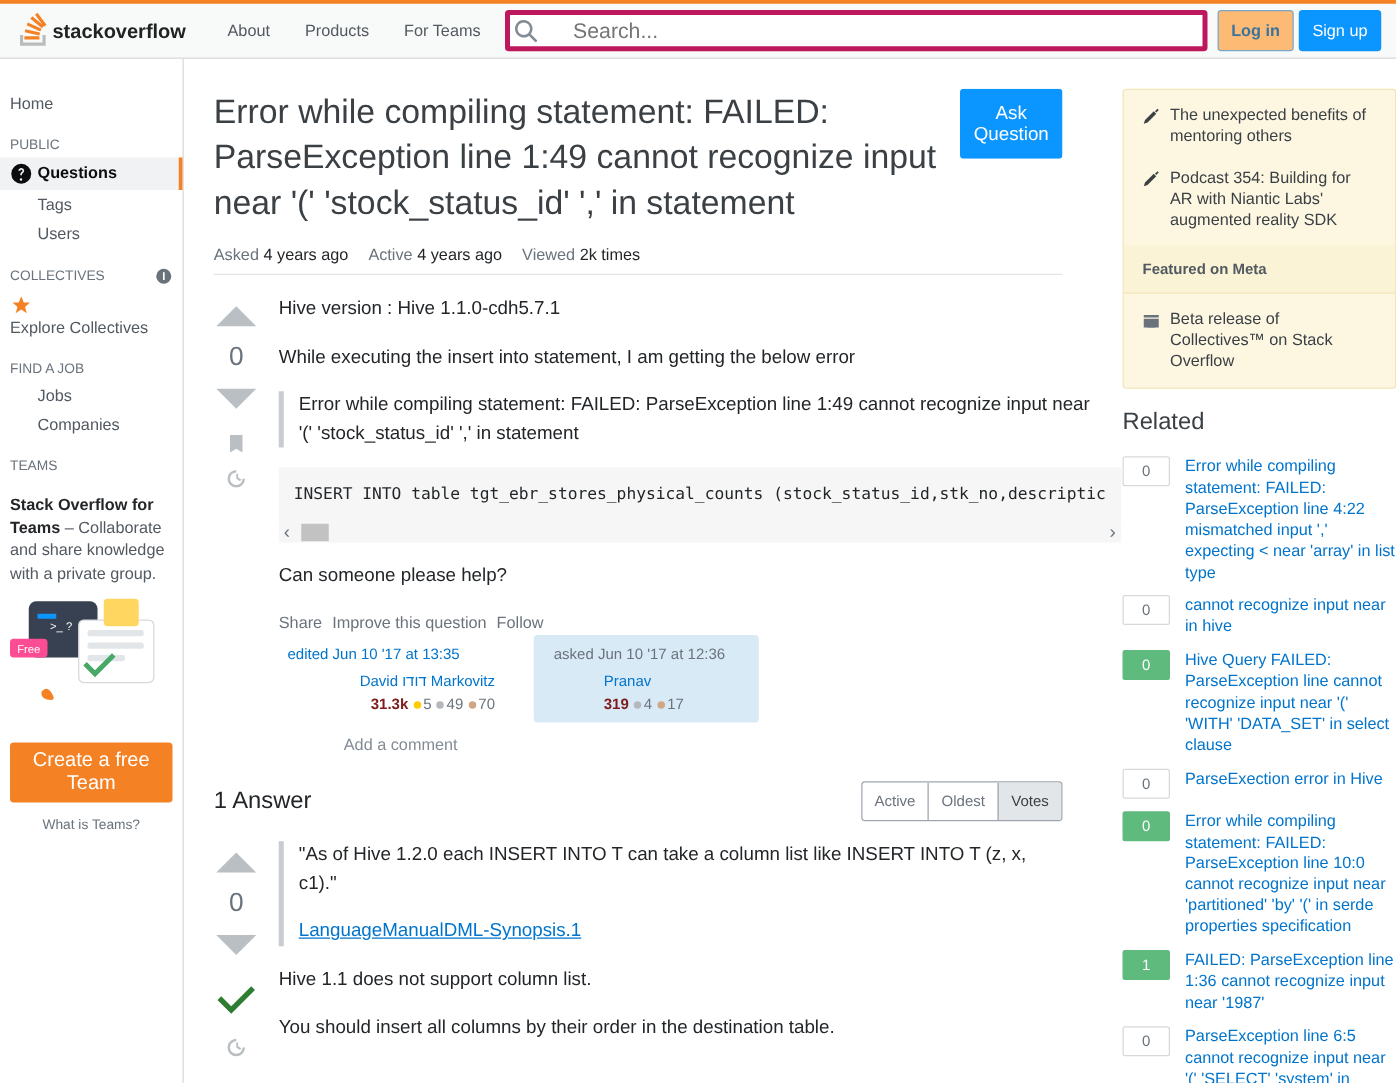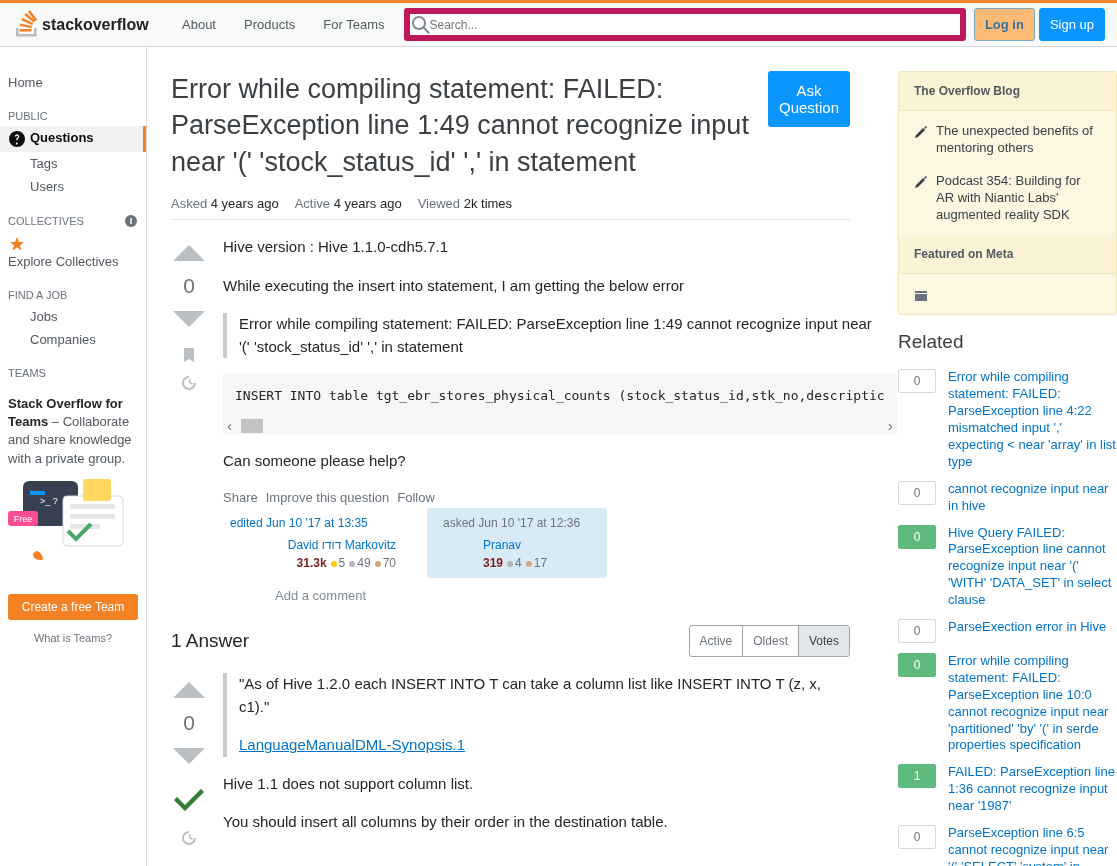--- a/index.html
+++ b/index.html
@@ -6,40 +6,40 @@
 body { font-family: -apple-system, BlinkMacSystemFont, "Segoe UI", Arial, sans-serif; font-size: 13px; color: #232629; background: #fff; }
 a { color: #0074cc; text-decoration: none; }
 
 .header { display: flex; align-items: center; height: 47px; border-top: 3px solid #f48225; border-bottom: 1px solid #d6d9dc; background: #f8f9f9; padding: 0 12px; }
 .logo { display: flex; align-items: center; margin-right: 8px; }
 .logo svg { width: 150px; height: 30px; }
 .nav-links { display: flex; gap: 4px; }
 .nav-links a { color: #525960; padding: 6px 12px; font-size: 13px; }
 .search-wrap { flex: 1; margin: 0 8px; position: relative; }
 .search-wrap svg { position: absolute; left: 8px; top: 50%; transform: translateY(-50%); }
-.search-wrap input { width: 100%; height: 33px; border: 6px solid #be185d; border-radius: 3px; padding: 7px 9px 7px 19px; font-size: 12px; background: #fff; }
+.search-wrap input { width: 100%; height: 33px; border: 4px solid #be185d; border-radius: 3px; padding: 7px 9px 7px 50px; font-size: 17px; background: #fff; }
 .auth-btns { display: flex; gap: 4px; }
 .btn { padding: 8px 10px; border-radius: 3px; font-size: 13px; border: 1px solid transparent; cursor: pointer; }
 .btn-login { background: #fdba74; color: #39739d; border-color: #7aa7c7; font-weight: bold; }
 .btn-signup { background: #0a95ff; color: #fff; border-color: #0a95ff; }
 .btn-ask { background: #0a95ff; color: #fff; padding: 10px; font-size: 15px; }
 
 .container { display: flex; }
 .sidebar { width: 164px; border-right: 1px solid #d6d9dc; padding-top: 24px; font-size: 13px; }
 .sidebar ul { list-style: none; }
 .sidebar li { padding: 4px 8px 4px 8px; }
 .sidebar a { color: #525960; display: block; }
 .sidebar .home { padding: 4px 4px 4px 8px; }
 .sidebar .section-title { font-size: 11px; color: #6a737c; padding: 16px 8px 4px 8px; text-transform: uppercase; display: flex; justify-content: space-between; align-items: center; }
 .sidebar .active { background: #f1f2f3; border-right: 3px solid #f48224; font-weight: bold; color: #0c0d0e; padding-left: 8px; }
 .sidebar .indent { padding-left: 30px; }
 .sidebar .teams-box { margin: 8px; padding: 4px 0; font-size: 13px; color: #525960; line-height: 1.4; }
 .sidebar .teams-box strong { color: #232629; }
 .sidebar .teams-img { width: 130px; height: 90px; margin: 8px auto; position: relative; }
-.sidebar .create-team { background: #f48225; color: #fff; padding: 6px 6px; border-radius: 3px; font-size: 12px; text-align: center; margin: 8px; border: none; width: calc(100% - 16px); cursor: pointer; }
+.sidebar .create-team { background: #f48225; color: #fff; padding: 6px 6px; border-radius: 3px; font-size: 16px; text-align: center; margin: 8px; border: none; width: calc(100% - 16px); cursor: pointer; }
 .sidebar .what-teams { display: block; text-align: center; font-size: 11px; color: #6a737c; margin: 4px 0; }
 
 .main { flex: 1; padding: 24px; max-width: 727px; }
 .q-header { display: flex; justify-content: space-between; align-items: flex-start; margin-bottom: 8px; }
 .q-title { font-size: 27px; font-weight: 400; color: #3b4045; line-height: 1.35; margin-bottom: 8px; }
 .q-meta { display: flex; gap: 16px; font-size: 13px; color: #6a737c; border-bottom: 1px solid #e3e6e8; padding-bottom: 8px; margin-bottom: 16px; }
 .q-meta span.val { color: #232629; }
 
 .post-row { display: flex; gap: 16px; margin-bottom: 16px; }
 .vote-col { width: 36px; display: flex; flex-direction: column; align-items: center; gap: 2px; color: #babfc4; }
@@ -281,21 +281,20 @@
         </blockquote>
         <p>Hive 1.1 does not support column list.</p>
         <p>You should insert all columns by their order in the destination table.</p>
 
       </div>
     </div>
   </div>
 
   <div class="right-col">
     <div class="widget-yellow">
-      <div class="wh">The Overflow Blog</div>
       <ul>
         <li>
             <svg width="14" height="14" viewBox="0 0 14 14">
               <path fill="#3b4045" d="M12 1l1 1-2 2-1-1 2-2zM9 3l2 2-7 7-3 1 1-3 7-7z"></path>
             </svg>
             <span>The unexpected benefits of mentoring others</span>
           </li>
         <li>
             <svg width="14" height="14" viewBox="0 0 14 14">
               <path fill="#3b4045" d="M12 1l1 1-2 2-1-1 2-2zM9 3l2 2-7 7-3 1 1-3 7-7z"></path>
@@ -304,20 +303,21 @@
           </li>
       </ul>
       <div class="wh">Featured on Meta</div>
       <ul>
         <li>
             <svg width="14" height="14" viewBox="0 0 14 14">
               <rect x="1" y="6" width="12" height="7" fill="#6a737c"></rect>
               <rect x="1" y="3" width="12" height="2" fill="#6a737c"></rect>
               <rect x="4" y="12" width="6" height="1" fill="#6a737c"></rect>
             </svg>
+            <span>Beta release of Collectives™ on Stack Overflow</span>
           </li>
       </ul>
     </div>
 
     <div class="related">
       <h4>Related</h4>
       <div id="related-list">
           <div class="related-item">
             <div class="rel-score">0</div>
             <a>Error while compiling statement: FAILED: ParseException line 4:22 mismatched input ',' expecting &lt; near 'array' in list type</a>

